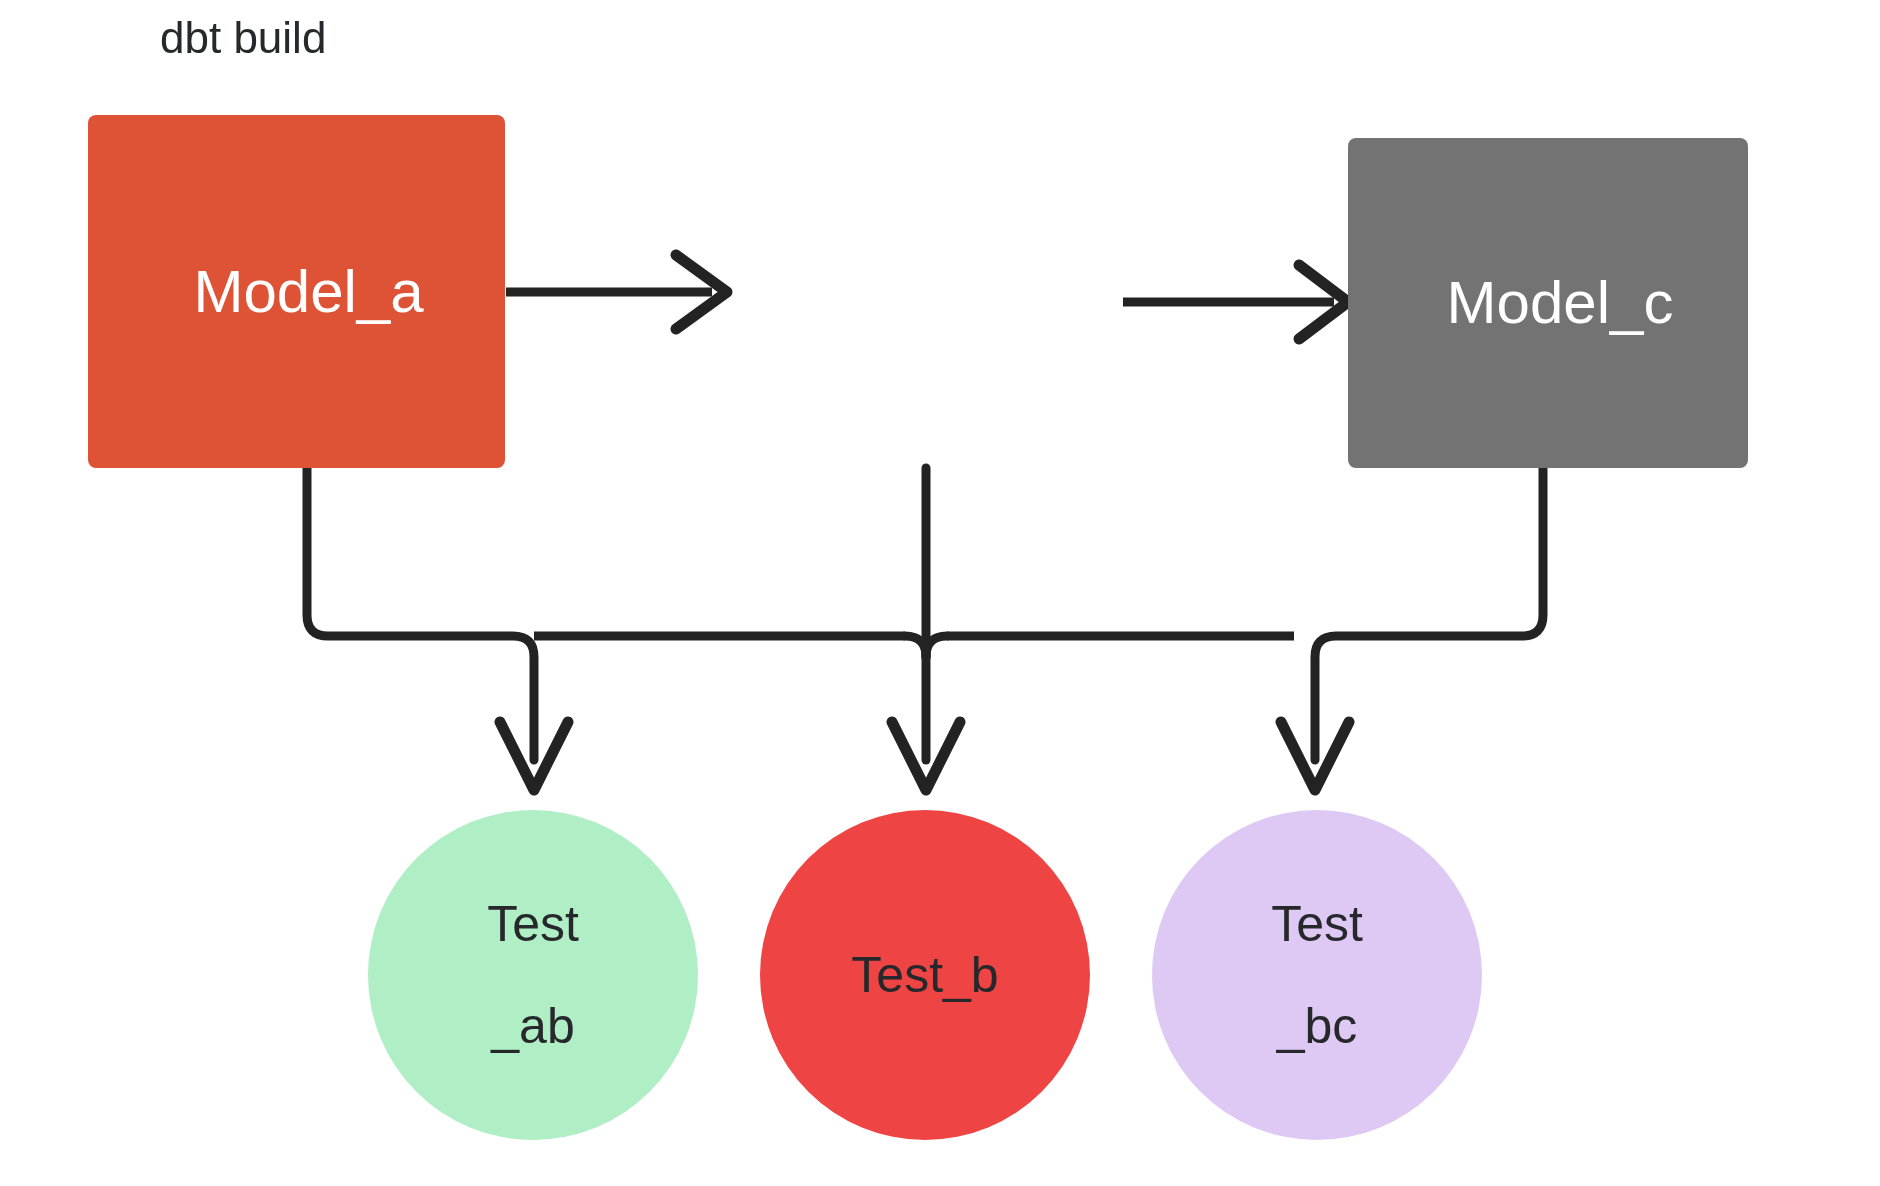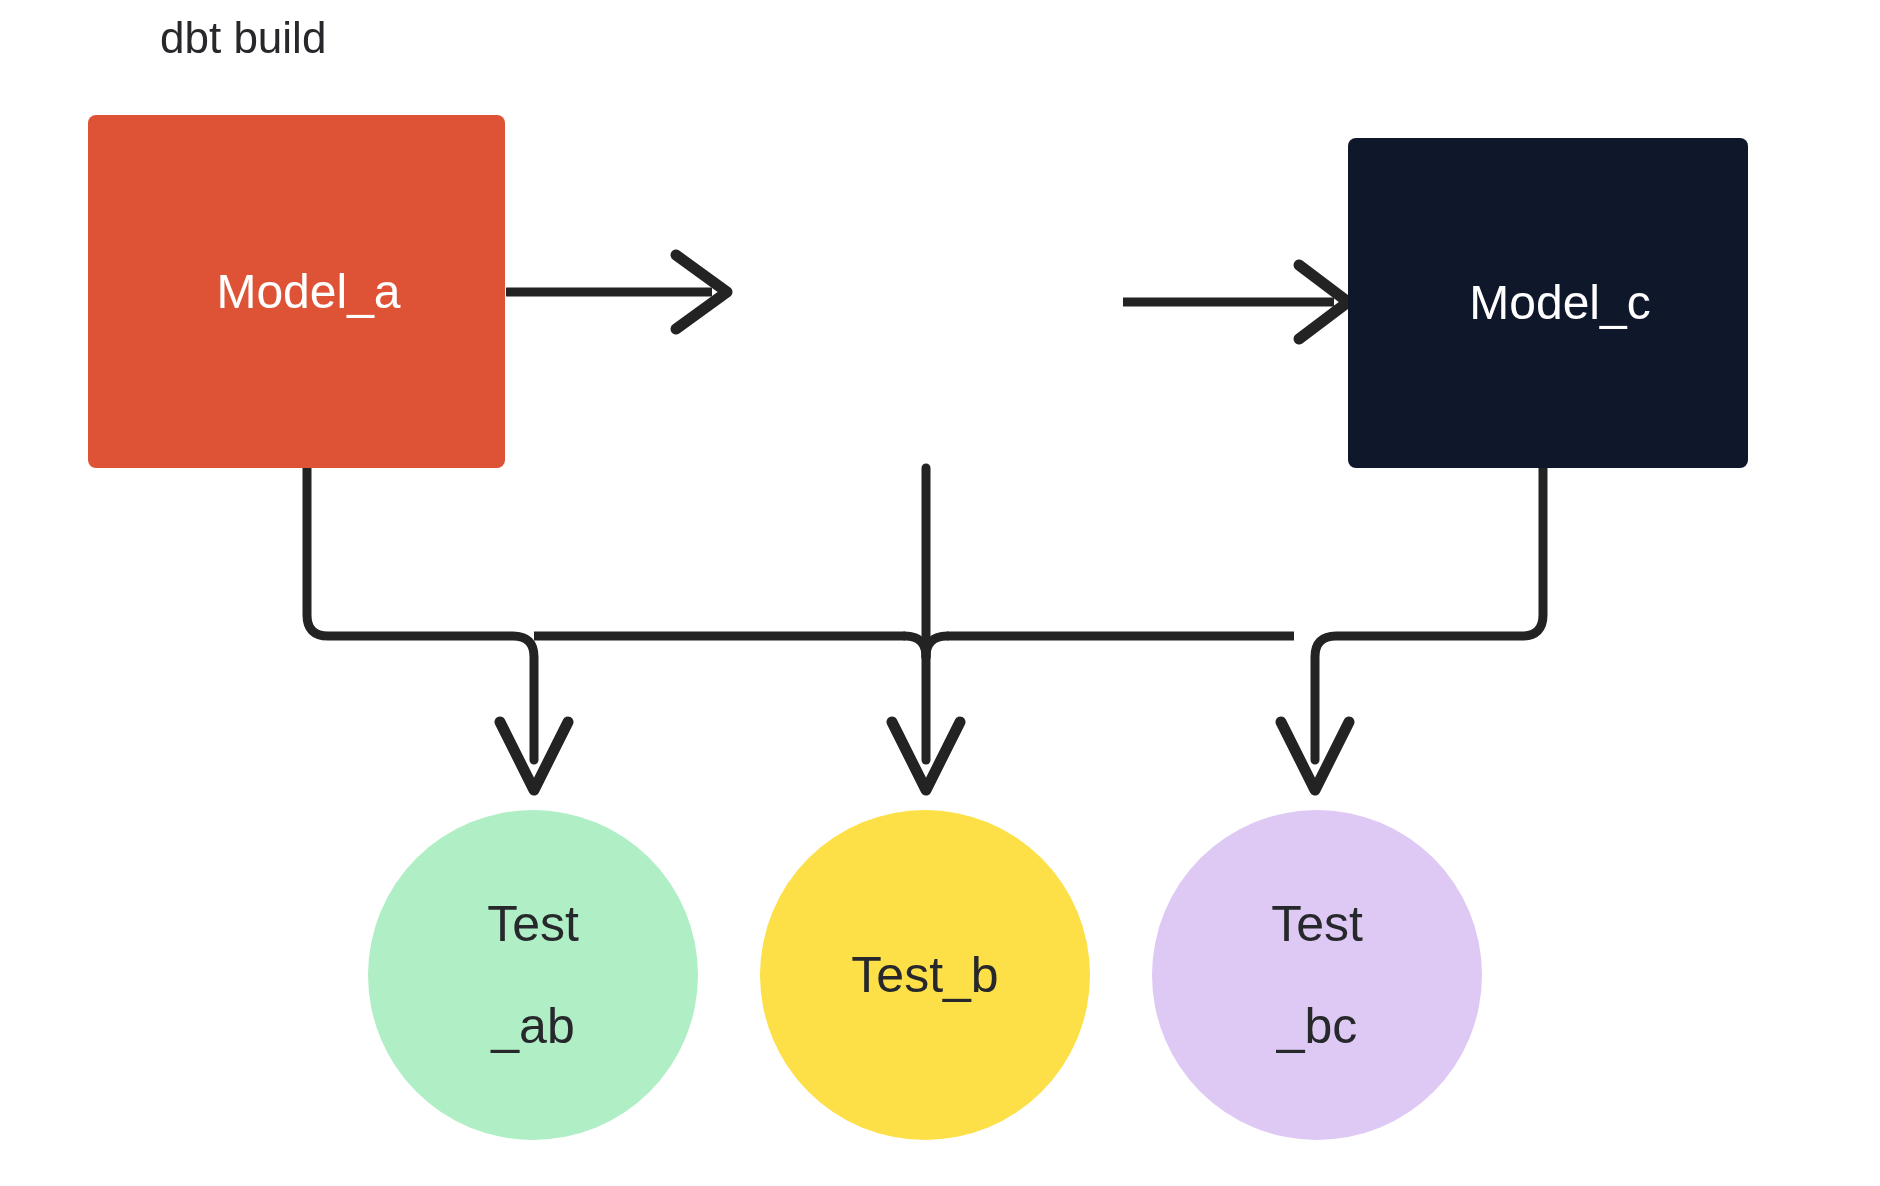--- a/index.html
+++ b/index.html
@@ -48,21 +48,21 @@
   
   .model-node {
     position: absolute;
     border-radius: 8px;
     display: flex;
     align-items: center;
     justify-content: center;
     box-sizing: border-box;
   }
   .model-label {
-    font-size: 48px;
+    font-size: 60px;
     line-height: 58px;
     color: #ffffff;
     white-space: nowrap;
     letter-spacing: 0px;
     margin-left: 24px;
   }
 
   #node-model-a { left: 88px;   top: 115px; width: 417px; height: 353px; }
   #node-model-b { left: 730px;  top: 138px; width: 392px; height: 330px; }
   #node-model-c { left: 1348px; top: 138px; width: 400px; height: 330px; }
@@ -133,30 +133,30 @@
       <path d="M 1281 722 L 1315 790 L 1349 722" stroke="#232323" stroke-width="11" fill="none" stroke-linecap="round" stroke-linejoin="round"></path>
     </g>
 
   </svg>
 
   <div class="model-node" id="node-model-a" style="background:#DE5335">
     <span class="model-label">Model_a</span>
   </div>
 
 
-  <div class="model-node" id="node-model-c" style="background:#0f172a">
+  <div class="model-node" id="node-model-c" style="background:#737373">
     <span class="model-label">Model_c</span>
   </div>
 
   <div class="test-node" id="node-test-ab" style="background:#B0EFC6">
     <span class="test-label two-line">Test</span>
     <span class="test-label two-line">_ab</span>
   </div>
 
-  <div class="test-node" id="node-test-b" style="background:#fde047">
+  <div class="test-node" id="node-test-b" style="background:#ef4444">
     <span class="test-label">Test_b</span>
   </div>
 
   <div class="test-node" id="node-test-bc" style="background:#DEC9F5">
     <span class="test-label two-line">Test</span>
     <span class="test-label two-line">_bc</span>
   </div>
 
 </div>
 

